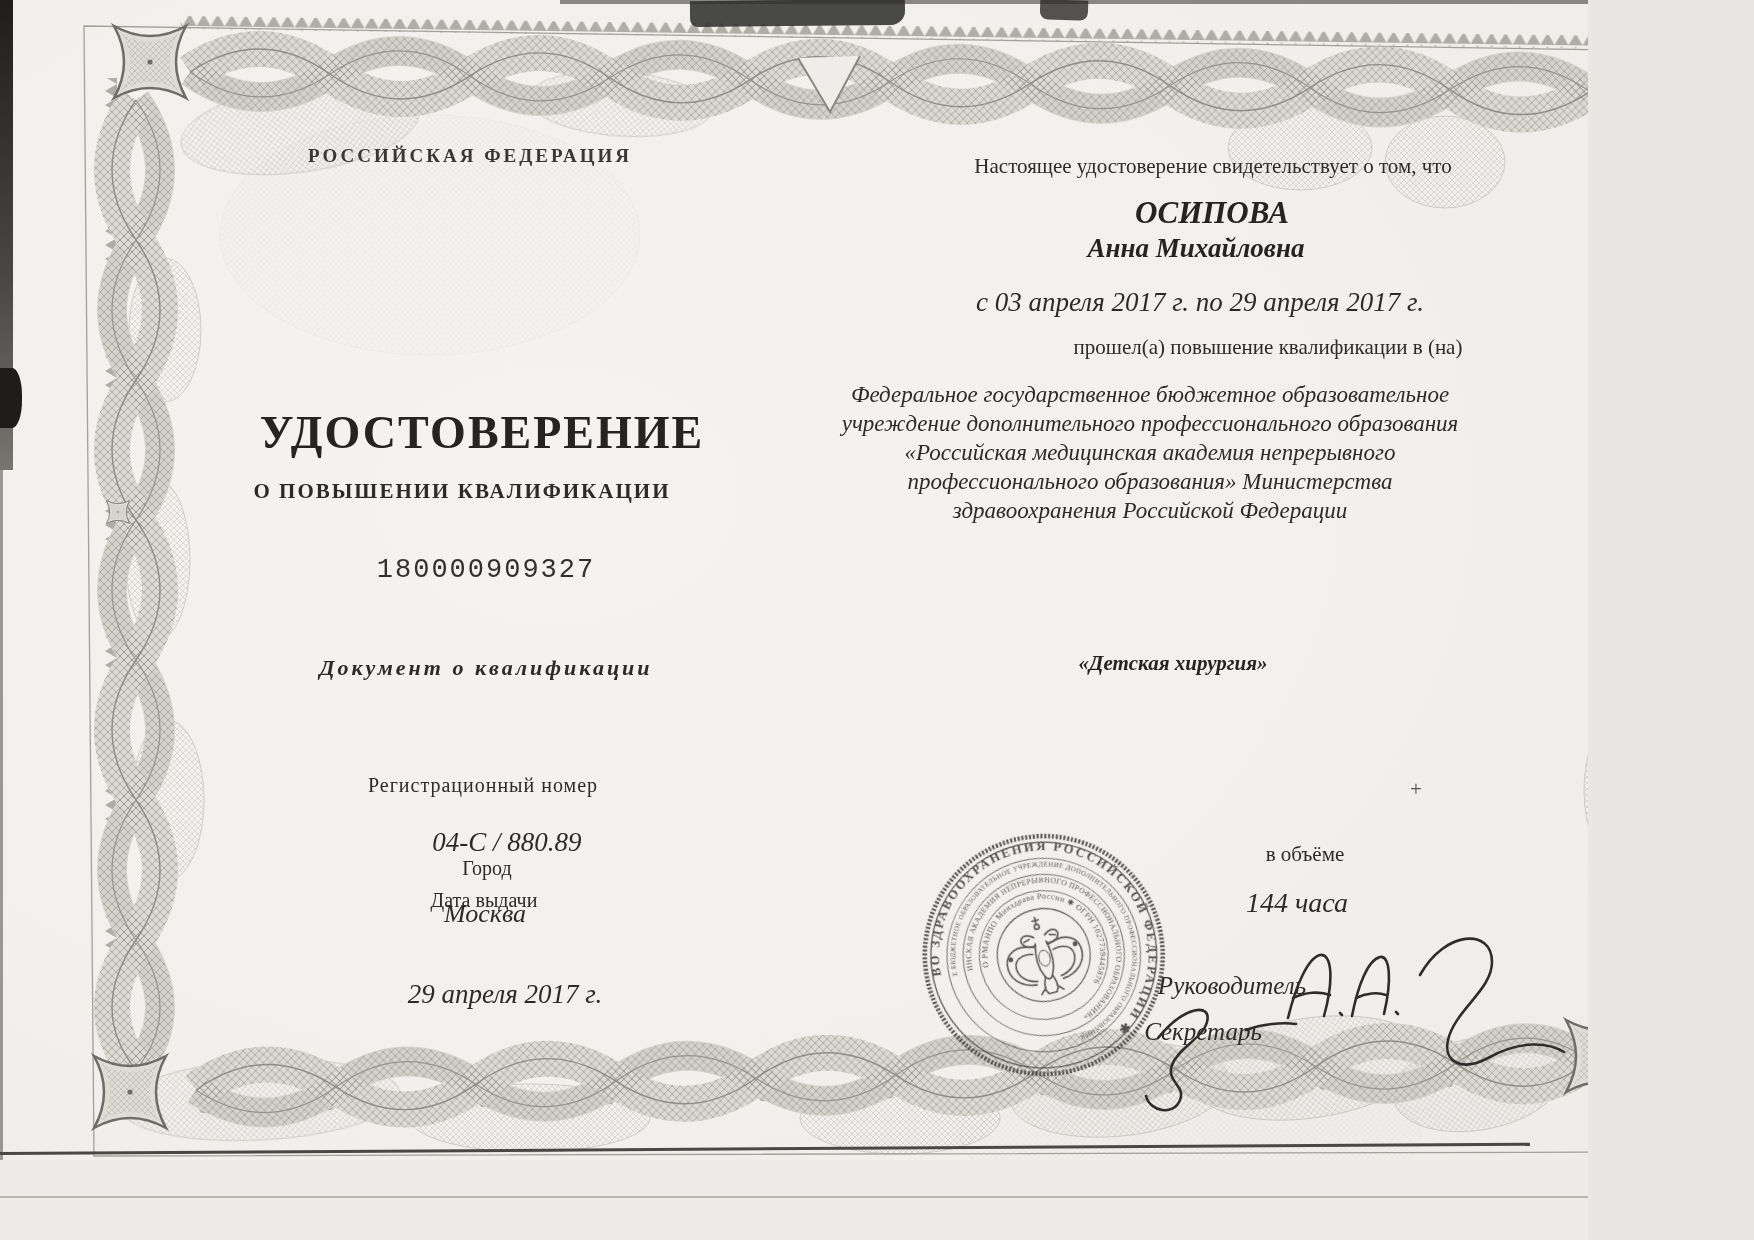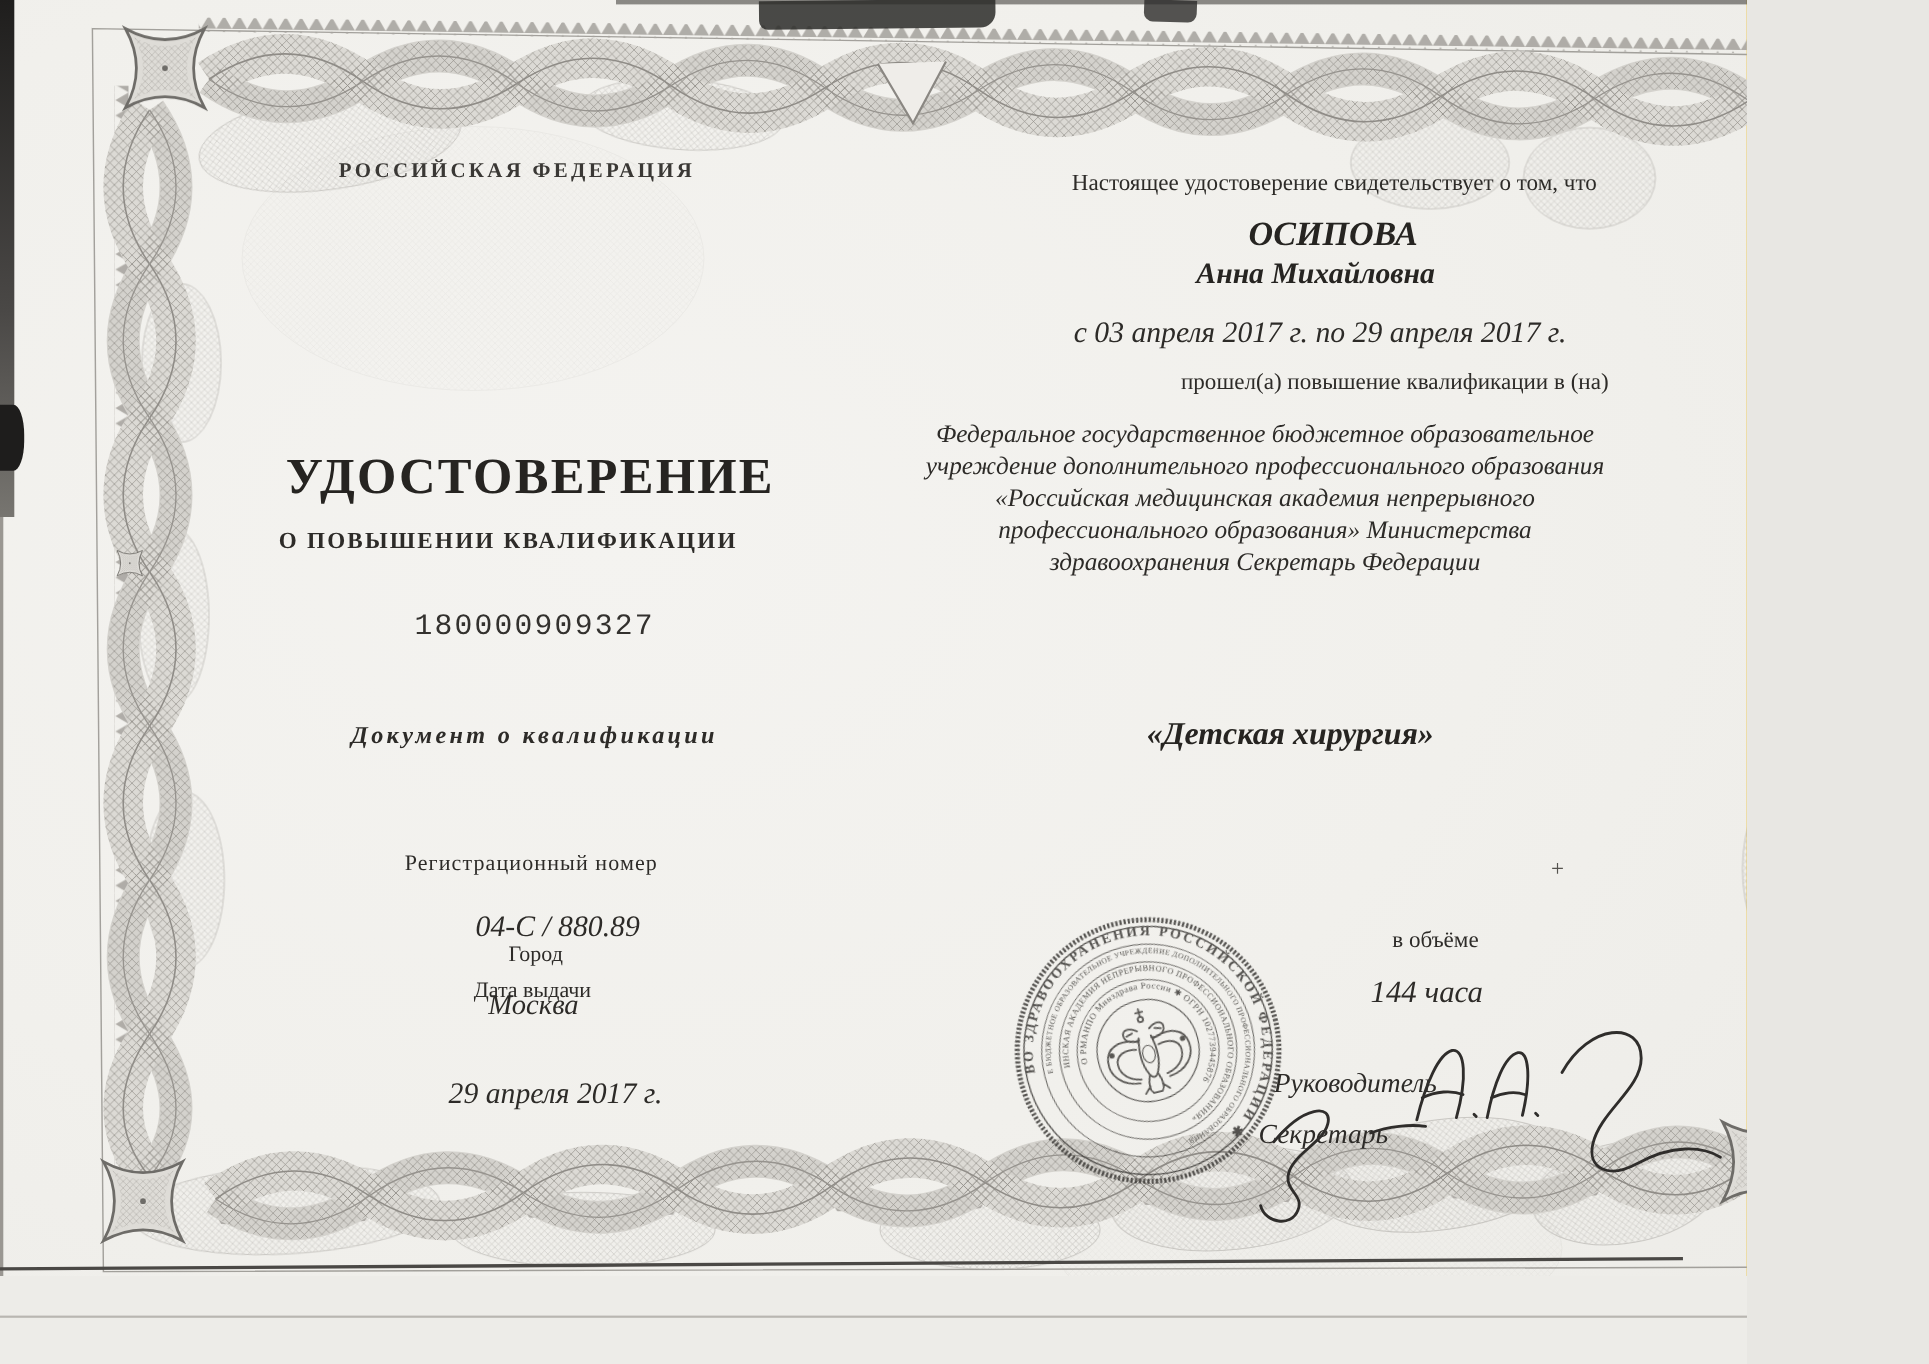--- a/index.html
+++ b/index.html
@@ -155,24 +155,24 @@
   <div class="t it b" style="left:1196px;top:234px;font-size:27px;color:#262421;">Анна Михайловна</div>
 
   <div class="t it" style="left:1200px;top:288px;font-size:27px;">с 03 апреля  2017 г.  по  29 апреля  2017 г.</div>
 
   <div class="t" style="left:1268px;top:336px;font-size:21px;">прошел(а) повышение квалификации в (на)</div>
 
   <div class="t it" style="left:1150px;top:382px;font-size:23px;">Федеральное государственное бюджетное образовательное</div>
   <div class="t it" style="left:1150px;top:411px;font-size:23px;">учреждение дополнительного профессионального образования</div>
   <div class="t it" style="left:1150px;top:440px;font-size:23px;">«Российская  медицинская академия непрерывного</div>
   <div class="t it" style="left:1150px;top:469px;font-size:23px;">профессионального  образования» Министерства</div>
-  <div class="t it" style="left:1150px;top:498px;font-size:23px;">здравоохранения Секретарь Федерации</div>
-
-
-  <div class="t it b" style="left:1173px;top:652px;font-size:29px;color:#262421;">«Детская хирургия»</div>
+  <div class="t it" style="left:1150px;top:498px;font-size:23px;">здравоохранения Российской Федерации</div>
+
+
+  <div class="t it b" style="left:1173px;top:652px;font-size:21px;color:#262421;">«Детская хирургия»</div>
 
   <div class="t" style="left:1305px;top:843px;font-size:21px;">в объёме</div>
 
   <div class="t it" style="left:1297px;top:888px;font-size:28px;">144 часа</div>
 
   <div class="t it" style="left:1232px;top:972px;font-size:25px;">Руководитель</div>
 
   <div class="t it" style="left:1203px;top:1018px;font-size:25px;">Секретарь</div>
 
   <div class="t" style="left:1416px;top:778px;font-size:21px;color:#55534f;">+</div>

